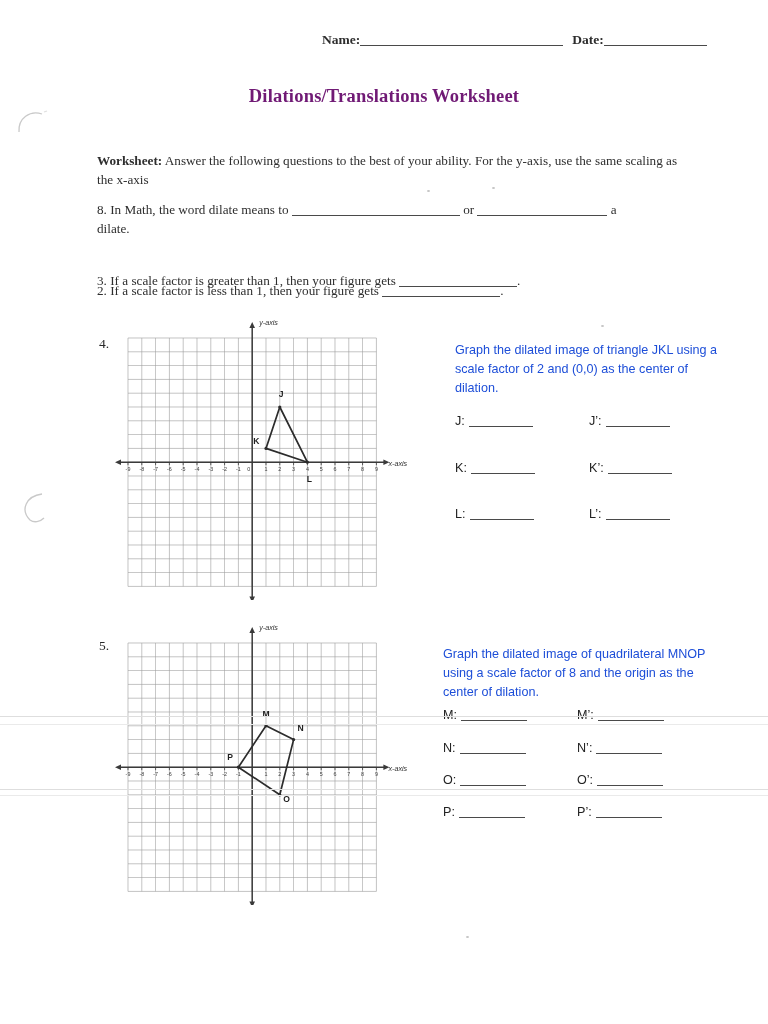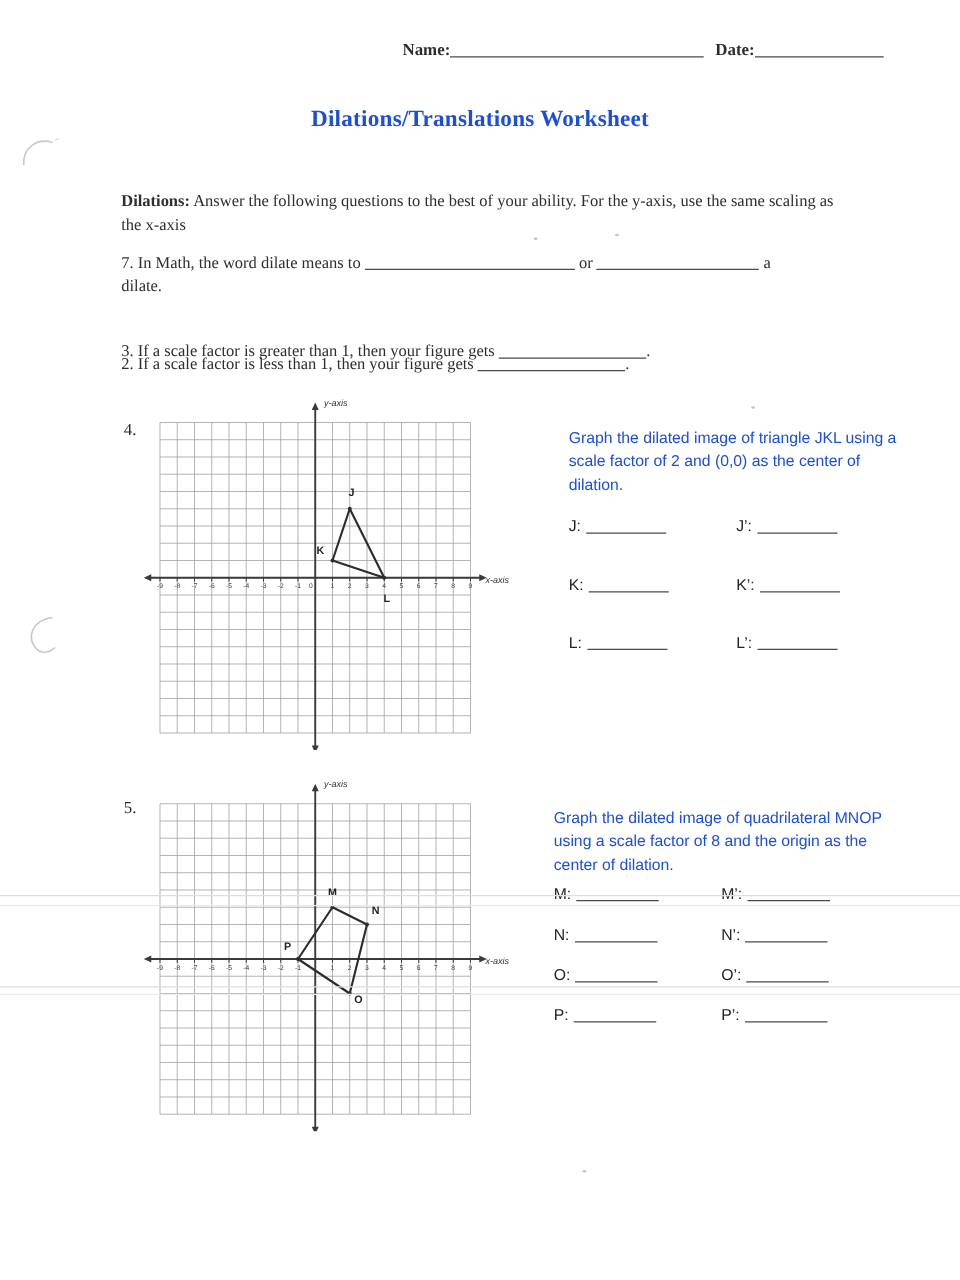--- a/index.html
+++ b/index.html
@@ -8,21 +8,21 @@
     font-family:"Liberation Serif", serif;color:#2d2d2d;overflow:hidden;
   }
   .abs{position:absolute;}
   .b{font-weight:bold;}
   
   .bl{display:inline-block;border-bottom:1.2px solid #4a4a4a;height:13px;vertical-align:-2px;}
   .w203{width:203px}.w103{width:103px}.w168{width:168px}.w130{width:130px}
   .w118{width:118px}.w64{width:64px}.w66{width:66px}
   .header-row{left:322px;top:32px;font-size:13.5px;white-space:nowrap;}
   .header-row .dl{margin-left:9px;}
-  .title{left:0;top:86px;width:768px;text-align:center;font-size:18.5px;font-weight:bold;color:#1d4ed8;letter-spacing:.2px;}
+  .title{left:0;top:86px;width:768px;text-align:center;font-size:18.5px;font-weight:bold;color:#701a75;letter-spacing:.2px;}
   .bodytext{font-size:13.2px;line-height:1.42;color:#2e2e2e;}
   .dirs{left:97px;top:152px;width:585px;}
   .q1{left:97px;top:201px;width:590px;}
   .q2{left:97px;top:254px;width:590px;margin-top:28px;}
   .q3{left:97px;top:272px;width:590px;}
   .qnum{font-size:13.5px;color:#2a2a2a;}
   .sans{font-family:"Liberation Sans", sans-serif;}
   .prompt{font-size:12.6px;line-height:1.52;color:#1d4ed8;}
   .p4{left:455px;top:341px;width:264px;}
   .p5{left:443px;top:645px;width:272px;}
@@ -47,26 +47,26 @@
 </head>
 <body>
 
 <div class="abs header-row">
   <span class="b">Name:</span><span class="bl w203"></span><span class="b dl">Date:</span><span class="bl w103"></span>
 </div>
 
 <div class="abs title">Dilations/Translations Worksheet</div>
 
 <div class="abs bodytext dirs">
-  <span class="b">Dilations:</span>
+  <span class="b">Worksheet:</span>
   <span>Answer the following questions to the best of your ability. For the y-axis, use the same scaling as the x-axis</span>
 </div>
 
 <div class="abs bodytext q1">
-  <span>7. In Math, the word dilate means to</span>
+  <span>8. In Math, the word dilate means to</span>
   <span class="bl w168"></span>
   <span>or</span>
   <span class="bl w130"></span>
   <span>a</span>
   <br>
   <span>dilate.</span>
 </div>
 
 <div class="abs bodytext q2">
   <span>2. If a scale factor is less than 1, then your figure gets</span>

